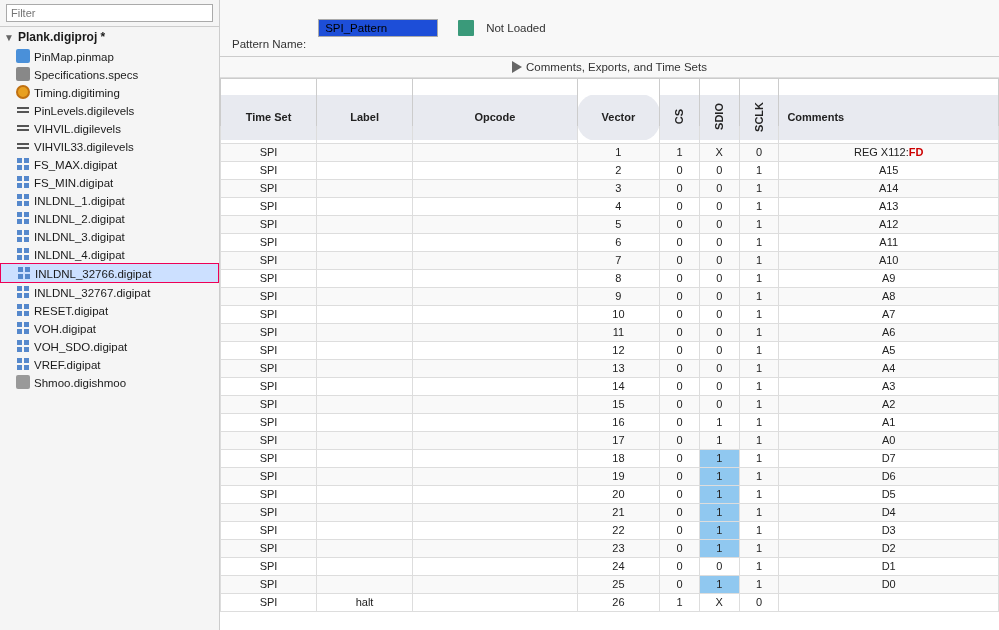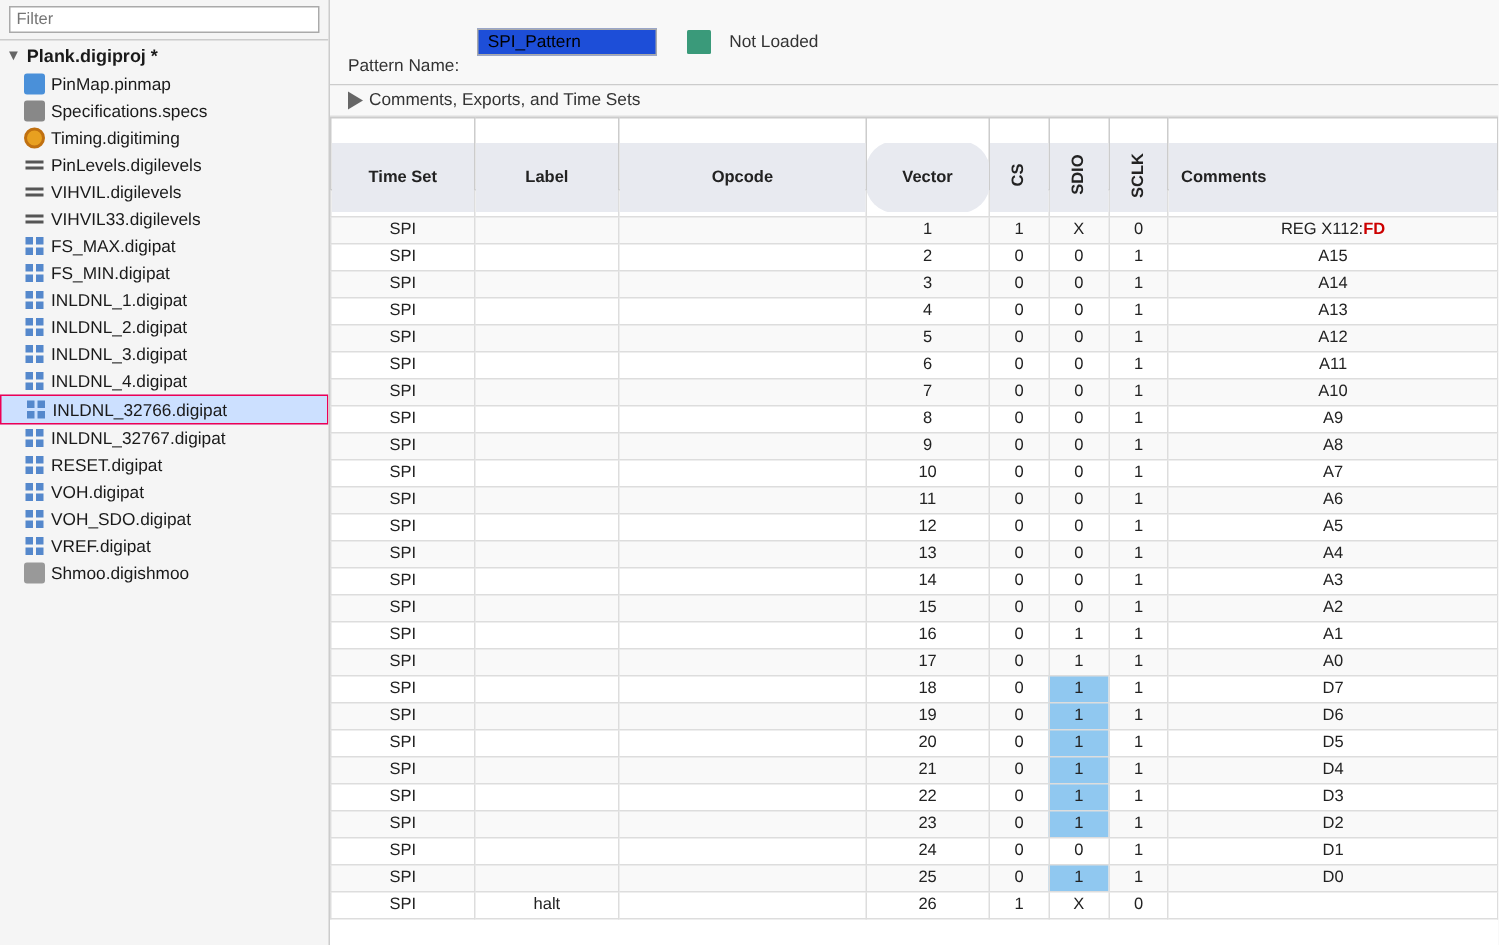--- a/index.html
+++ b/index.html
@@ -24,21 +24,21 @@
 
     
     .content { flex: 1; display: flex; flex-direction: column; overflow: hidden; background: #fff; }
 
     .content-header { padding: 6px 12px; border-bottom: 1px solid #ccc; display: flex; align-items: center; gap: 12px; background: #f8f8f8; }
     .pattern-label { font-size: 11.5px; color: #333; margin-top: 32px; }
     .pattern-input { border: 1px solid #aaa; padding: 2px 6px; font-size: 11.5px; width: 120px; background: #1d4ed8; }
     .status-indicator { width: 16px; height: 16px; background: #3a9a7a; display: inline-block; border-radius: 1px; margin-left: 8px; }
     .status-text { font-size: 11.5px; color: #333; }
 
-    .comments-row { padding: 4px 12px; border-bottom: 1px solid #ddd; display: flex; align-items: center; gap: 6px; background: #f8f8f8; }
+    .comments-row { padding: 4px 12px; border-bottom: 1px solid #ddd; display: flex; align-items: center; gap: 6px; background: #f8f8f8; justify-content: center; }
     .comments-btn { display: flex; align-items: center; gap: 4px; cursor: pointer; font-size: 11.5px; color: #333; }
     .play-icon { width: 0; height: 0; border-top: 6px solid transparent; border-bottom: 6px solid transparent; border-left: 10px solid #666; display: inline-block; }
 
     
     .table-container { flex: 1; overflow: auto; }
     table { border-collapse: collapse; width: 100%; min-width: 700px; }
     thead th { background: #e8eaf0; border: 1px solid #ccc; padding: 3px 6px; font-size: 11px; font-weight: bold; color: #222; text-align: center; position: sticky; top: 16px; z-index: 10; }
     tbody td { border: 1px solid #ddd; padding: 2px 6px; font-size: 11px; color: #222; text-align: center; height: 18px; }
     tbody td.left { text-align: center; }
     tbody tr:nth-child(even) { background: #f9f9f9; }

